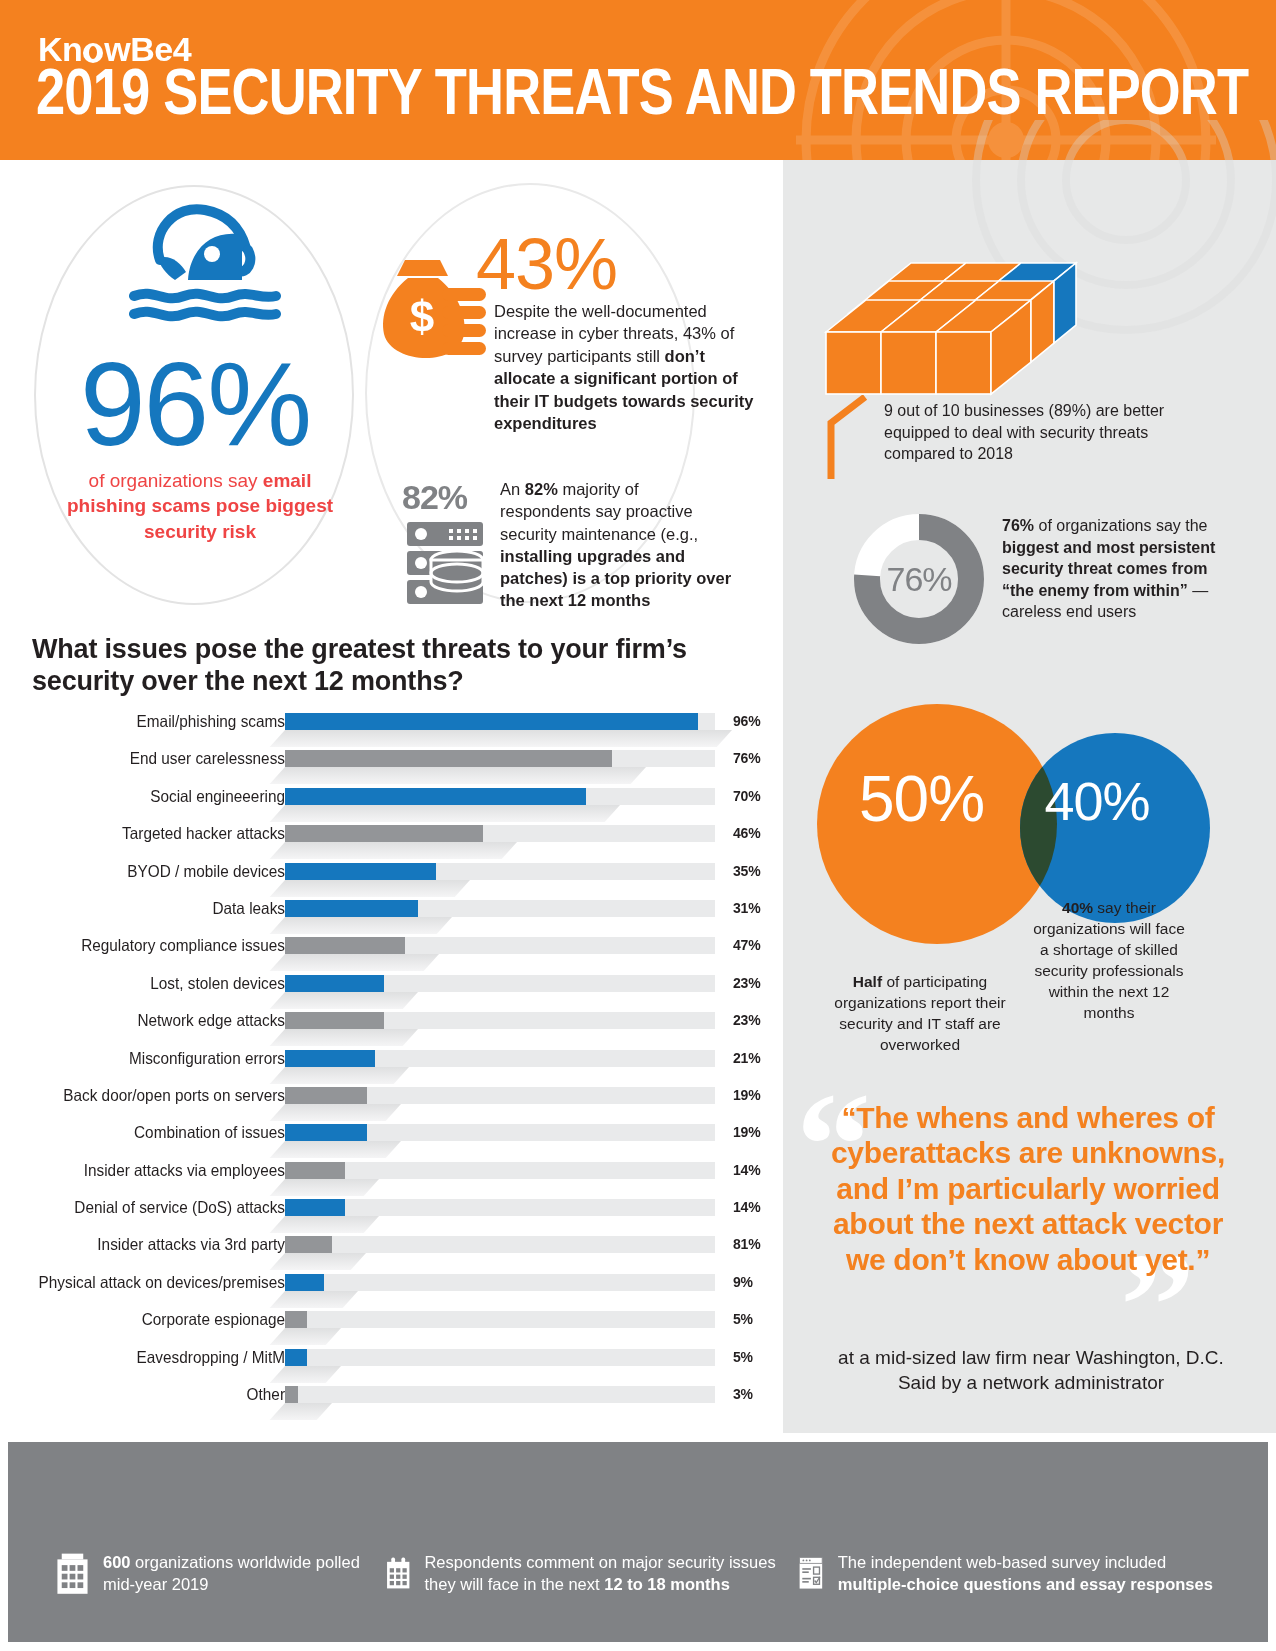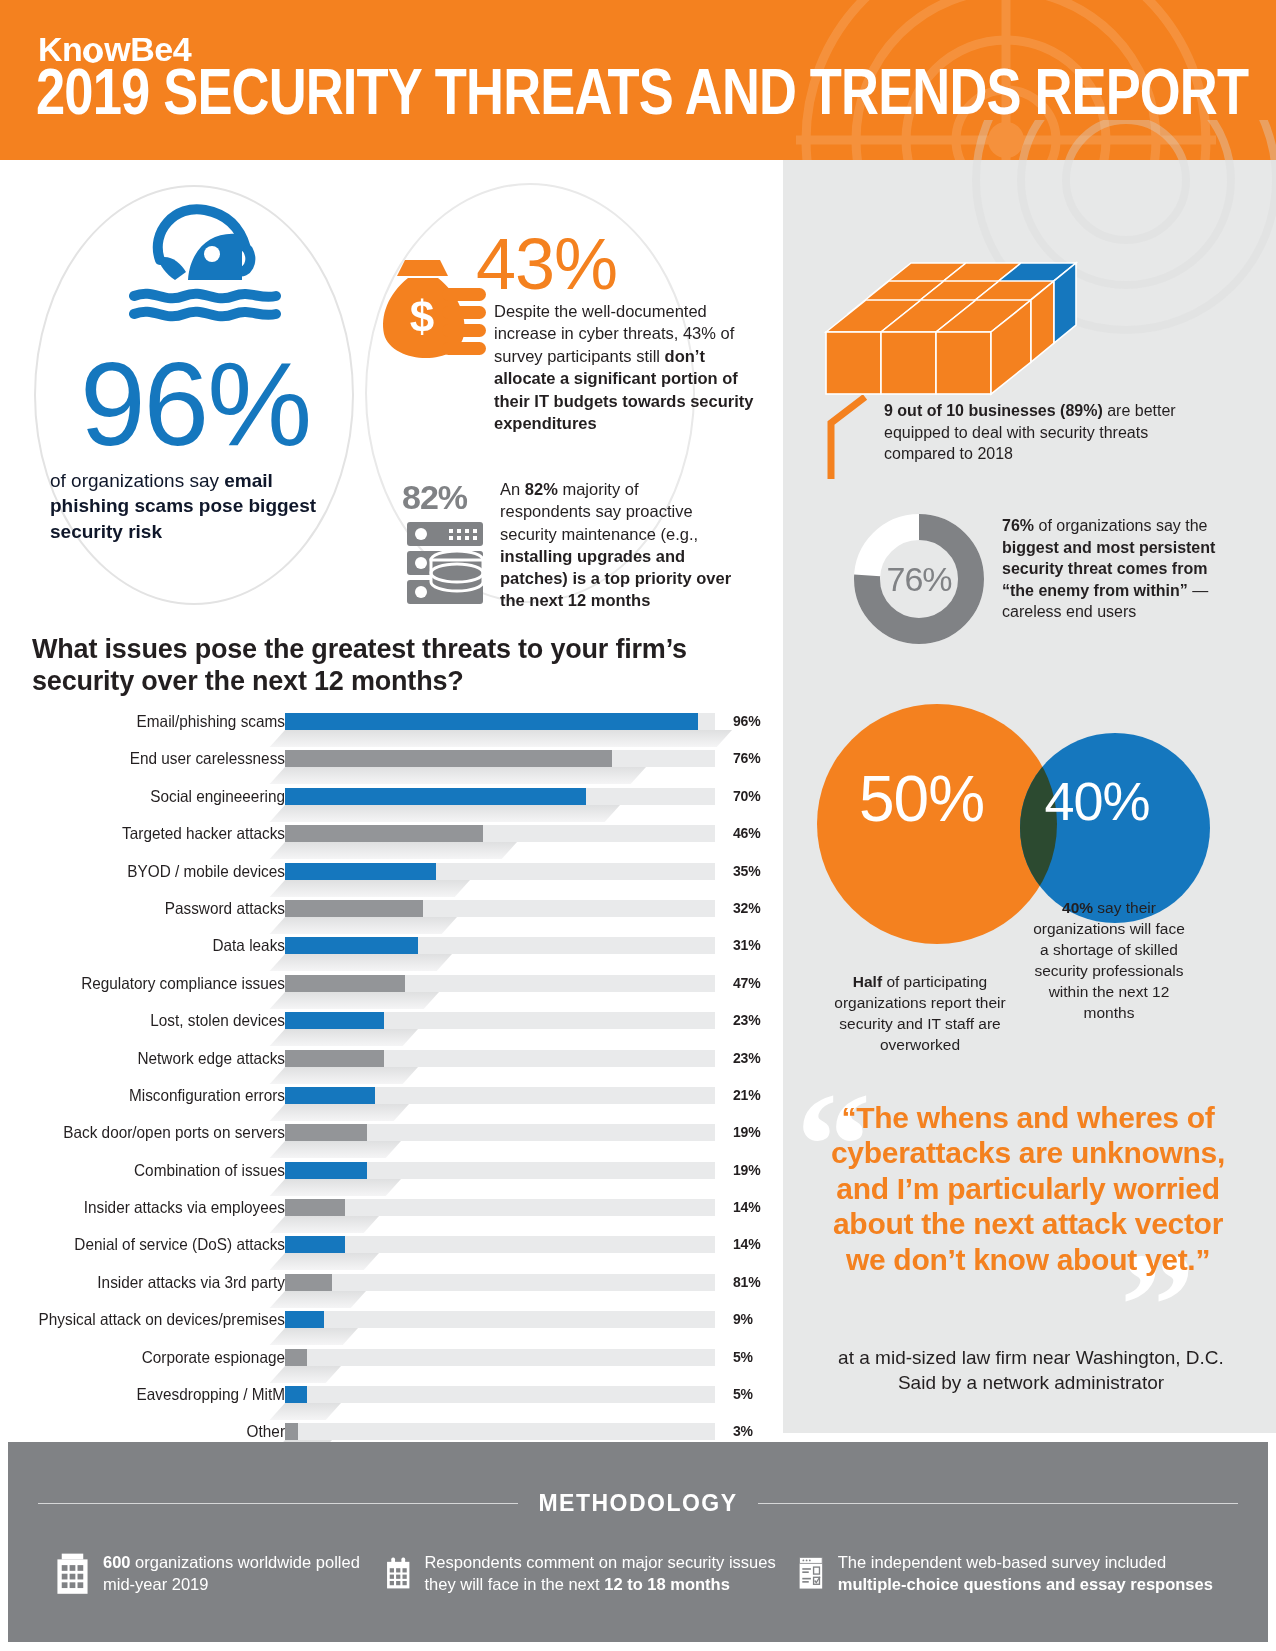--- a/index.html
+++ b/index.html
@@ -57,22 +57,22 @@
     border-radius:50%; border:2px solid #E9E9E9;
   }
 
   .fish-icon { position:absolute; left:120px; top:192px; }
   .big96 {
     position:absolute; left:40px; top:345px; width:310px; text-align:center;
     font-size:118px; color:#1577BE; font-weight:300; line-height:1;
     letter-spacing:-2px;
   }
   .cap96 {
-    position:absolute; left:50px; top:468px; width:300px; text-align:left;
-    font-size:19px; line-height:1.33; color:#0f172a;
+    position:absolute; left:50px; top:468px; width:300px; text-align:center;
+    font-size:19px; line-height:1.33; color:#ef4444;
   }
   .cap96 b { font-weight:bold; }
 
   .money-icon { position:absolute; left:380px; top:250px; }
   .big43 {
     position:absolute; left:476px; top:228px;
     font-size:72px; color:#F4811F; font-weight:300; line-height:1; letter-spacing:-1px;
   }
   .cap43 {
     position:absolute; left:494px; top:300px; width:265px;
@@ -123,21 +123,21 @@
     font-size:14px; font-weight:bold; color:#231f20; letter-spacing:-.2px;
   }
 
   
   .cubes { position:absolute; left:816px; top:222px; }
   .cube-pointer { position:absolute; left:813px; top:395px; }
   .cap89 {
     position:absolute; left:884px; top:400px; width:330px;
     font-size:16px; line-height:1.35; color:#231f20;
   }
-  .cap89 b { font-weight:bold; }
+  .cap89 b { font-weight:normal; }
 
   .donut { position:absolute; left:853px; top:513px; }
   .donut-label {
     position:absolute; left:853px; top:513px; width:132px; height:132px;
     display:flex; align-items:center; justify-content:center;
     font-size:34px; color:#808285; font-weight:300; letter-spacing:-1px;
   }
   .cap76 {
     position:absolute; left:1002px; top:515px; width:220px;
     font-size:16px; line-height:1.35; color:#231f20;
@@ -345,28 +345,20 @@
       </div>
       <div class="row">
         <div class="row-label">BYOD / mobile devices</div>
         <div class="shadow" style="left:285px;width:185px;"></div>
         <div class="track">
           <div class="bar blue" style="width:151px;"></div>
         </div>
         <div class="val">35%</div>
       </div>
       <div class="row">
-        <div class="row-label">Password attacks</div>
-        <div class="shadow" style="left:285px;width:172px;"></div>
-        <div class="track">
-          <div class="bar gray" style="width:138px;"></div>
-        </div>
-        <div class="val">32%</div>
-      </div>
-      <div class="row">
         <div class="row-label">Data leaks</div>
         <div class="shadow" style="left:285px;width:167px;"></div>
         <div class="track">
           <div class="bar blue" style="width:133px;"></div>
         </div>
         <div class="val">31%</div>
       </div>
       <div class="row">
         <div class="row-label">Regulatory compliance issues</div>
         <div class="shadow" style="left:285px;width:154px;"></div>
@@ -528,25 +520,20 @@
 
   <div class="qmark-open">“</div>
   <div class="qmark-close">”</div>
   <div class="quote">“The whens and wheres of cyberattacks are unknowns, and I’m particularly worried about the next attack vector we don’t know about yet.”</div>
   <div class="attrib">
       <div>at a mid-sized law firm near Washington, D.C.</div>
       <div>Said by a network administrator</div>
     </div>
 
   <div class="footer">
-    <div class="meth-row">
-      <div class="meth-line"></div>
-      <div class="meth-title">METHODOLOGY</div>
-      <div class="meth-line"></div>
-    </div>
     <div class="meth-items">
 
       <div class="meth-item mi1">
         <svg width="46" height="62" viewBox="0 0 46 62">
           <rect x="8" y="4" width="30" height="8" fill="#fff"></rect>
           <rect x="2" y="12" width="42" height="48" fill="#fff"></rect>
           <g fill="#808285">
             <rect x="8" y="20" width="8" height="8"></rect>
               <rect x="19" y="20" width="8" height="8"></rect>
               <rect x="30" y="20" width="8" height="8"></rect>

